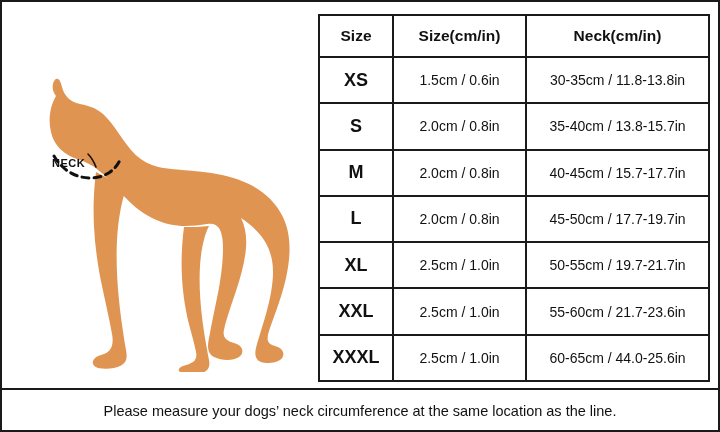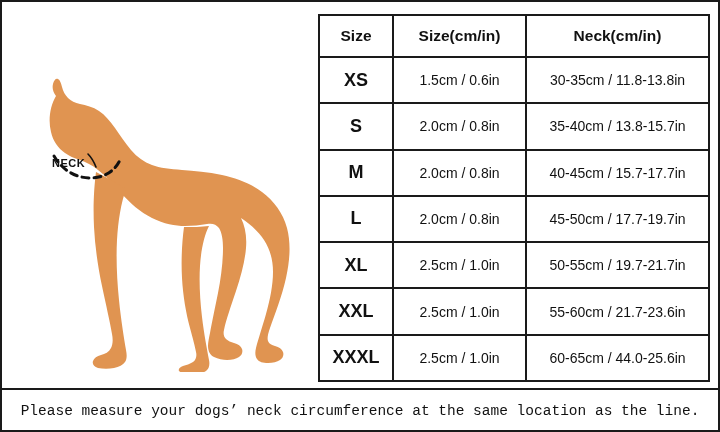--- a/index.html
+++ b/index.html
@@ -69,21 +69,21 @@
     position: absolute;
     left: 0;
     top: 390px;
     width: 716px;
     height: 38px;
     display: flex;
     align-items: center;
     justify-content: center;
     font-size: 14.5px;
     color: #111111;
-    font-family: Liberation Mono, monospace;
+    font-family: Liberation Sans, sans-serif;
   }
   
   #size-table-wrap {
     position: absolute;
     left: 316px;
     top: 12px;
     width: 390px;
     height: 368px;
   }
   table.size-table {

